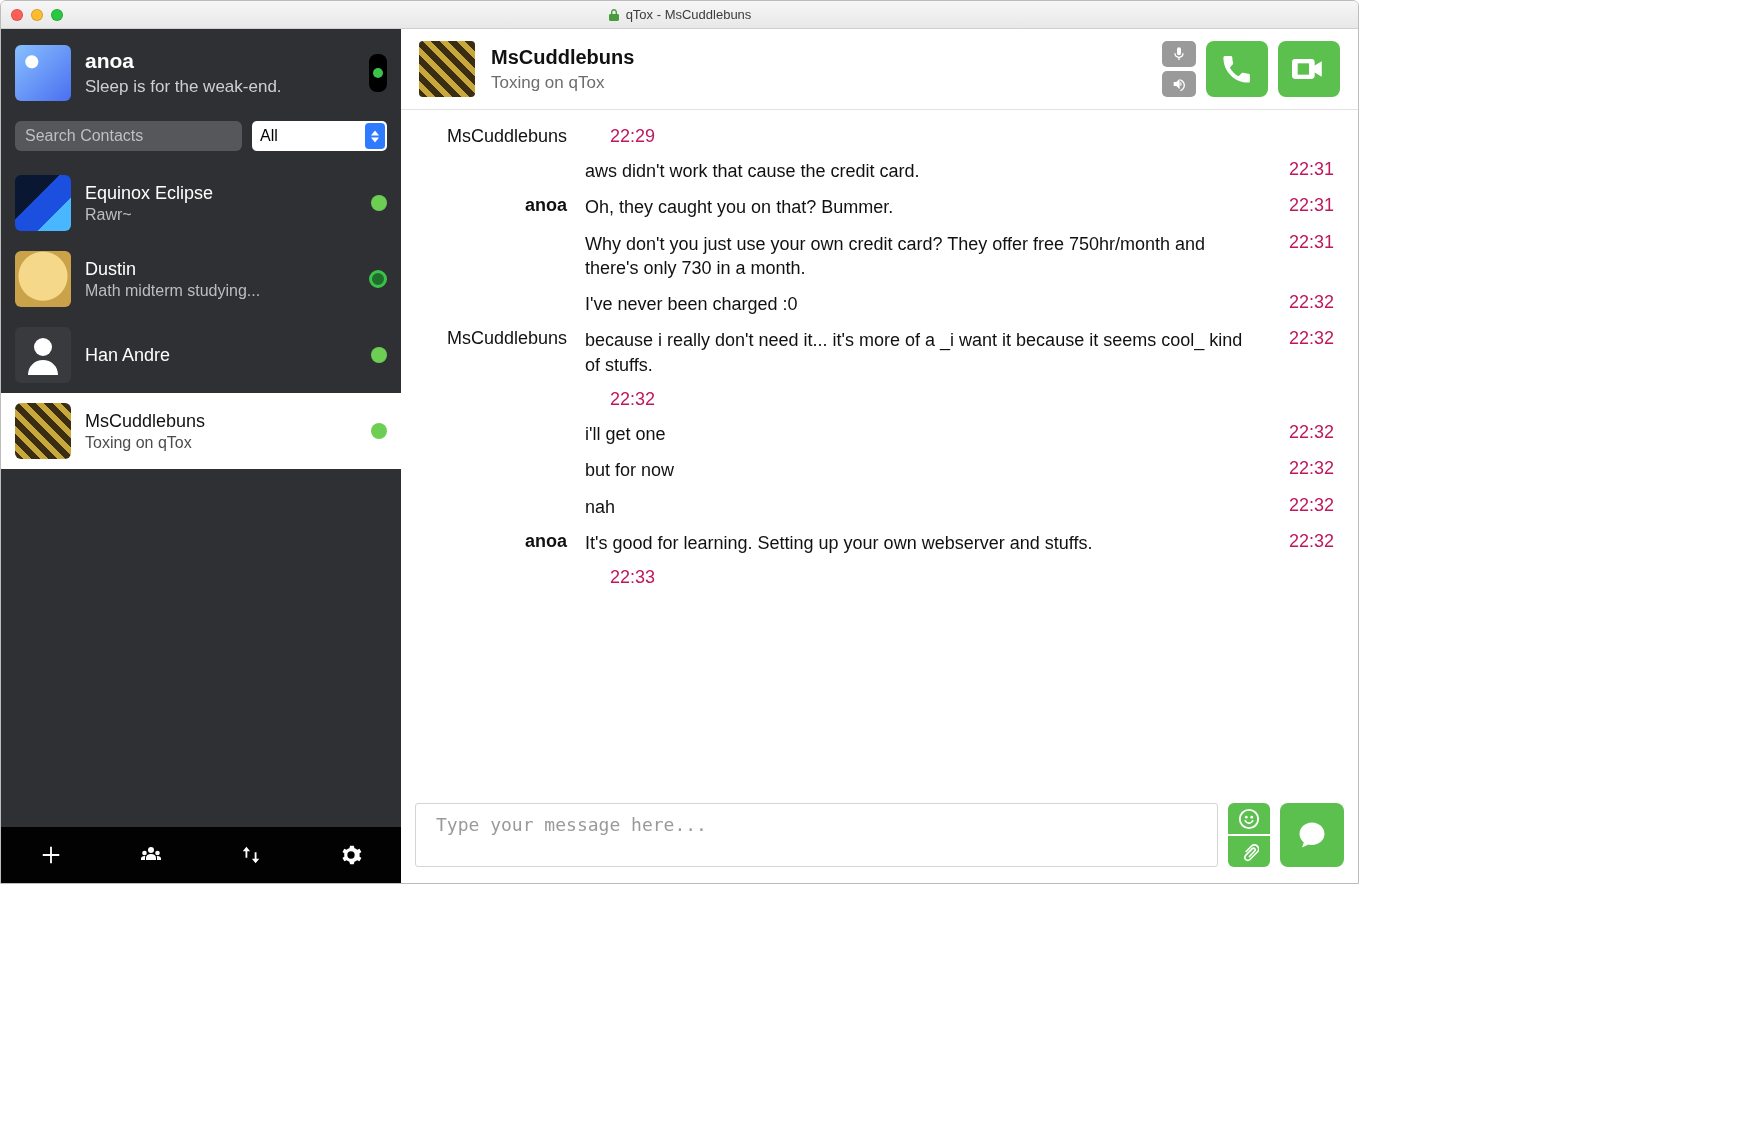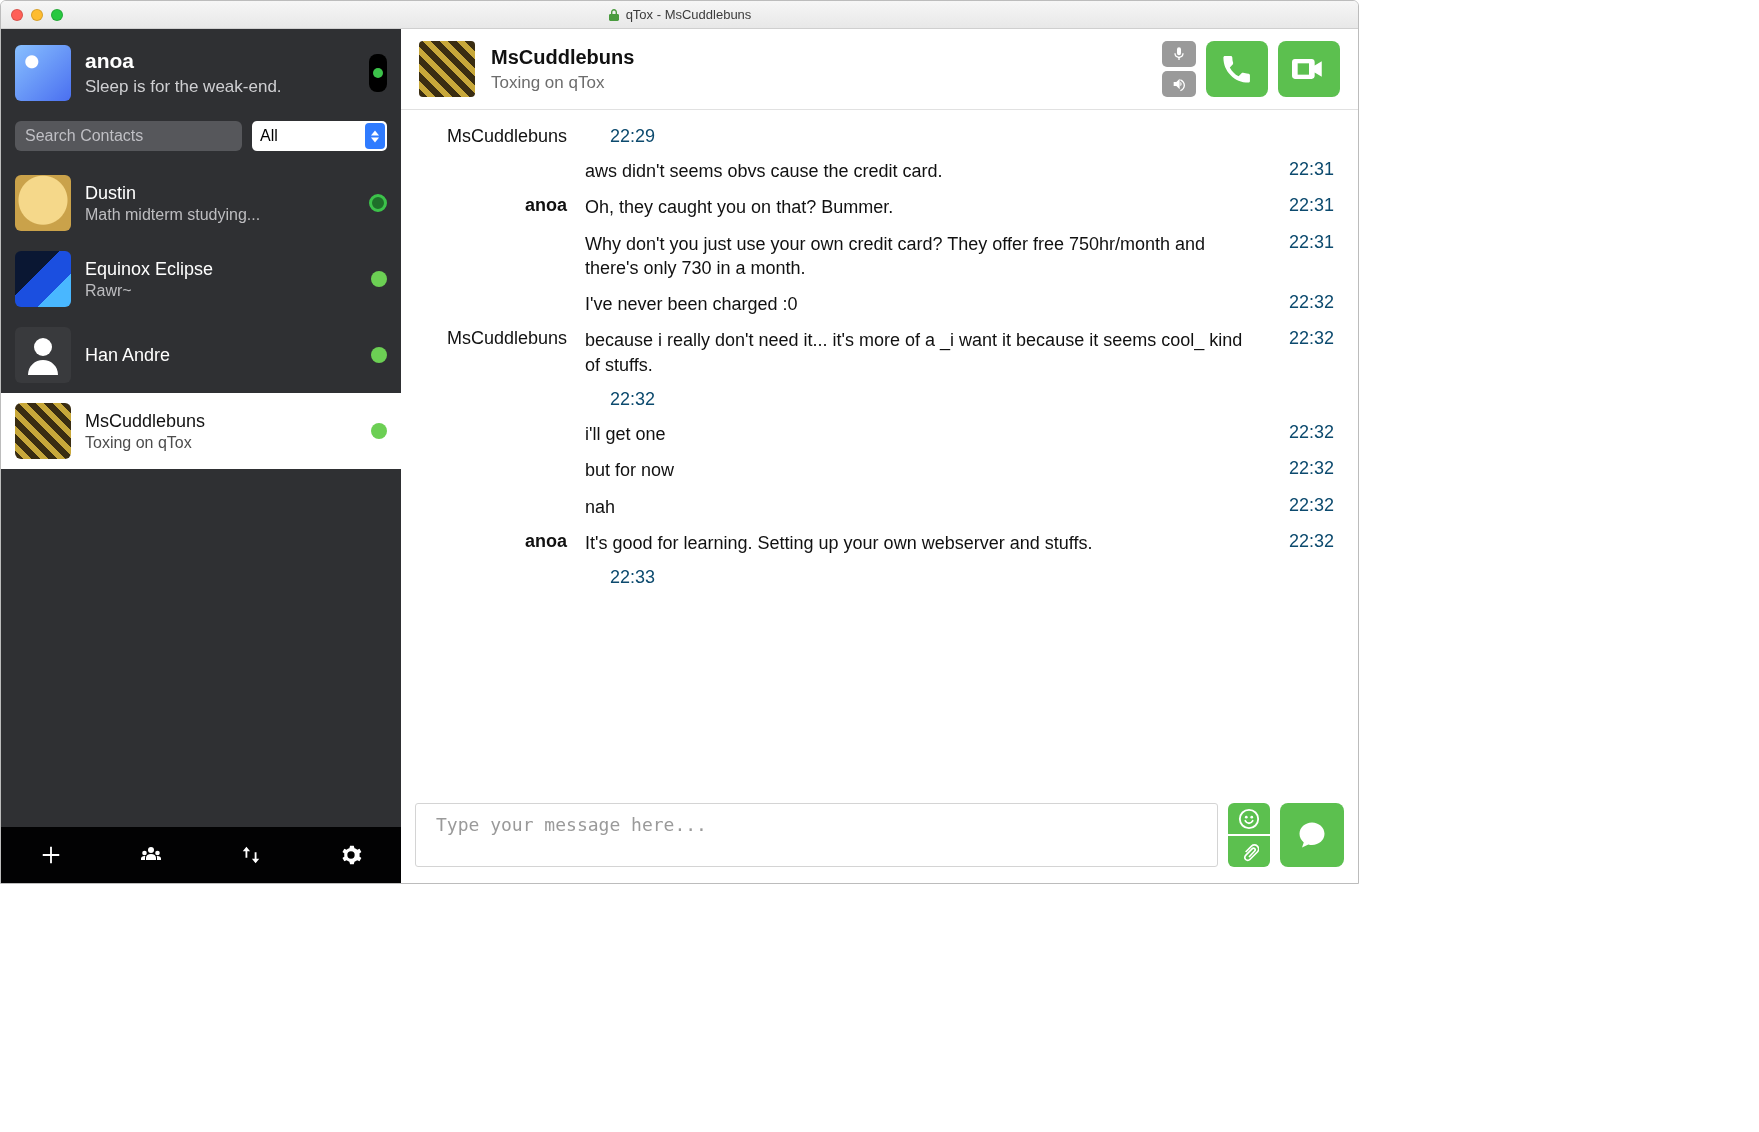--- a/index.html
+++ b/index.html
@@ -51,21 +51,21 @@
   .chinfo .chstatus{ font-size:17px; color:#6d6d6d; margin-top:4px;}
   .chat-header-right{ margin-left:auto; display:flex; align-items:center; gap:10px;}
   .mini-buttons{ display:flex; flex-direction:column; gap:4px;}
   .mini{ width:34px; height:26px; border-radius:5px; background:#9a9a9a; display:flex; align-items:center; justify-content:center; color:#fff;}
   .call-btn{ width:62px; height:56px; border-radius:8px; background:#5cc04f; display:flex; align-items:center; justify-content:center; color:#fff;}
   .messages{ flex:1; overflow:auto; padding:16px 24px 8px 24px; font-size:18px; color:#111;}
   .mrow{ display:flex; align-items:flex-start; margin-bottom:12px;}
   .msender{ width:160px; text-align:right; padding-right:18px; color:#111; flex:none;}
   .msender.bold{ font-weight:700; }
   .mtext{ flex:1; padding-right:18px; line-height:1.35;}
-  .mtime{ width:70px; text-align:right; color:#0c4a6e; flex:none;}
+  .mtime{ width:70px; text-align:right; color:#be185d; flex:none;}
   .composer{ display:flex; gap:10px; padding:10px 14px 16px 14px; align-items:stretch;}
   .cinput{ flex:1; border:1px solid #d4d4d4; border-radius:3px; padding:10px 20px; font-size:18px; color:#111; min-height:64px; resize:none;}
   .cinput::placeholder{ color:#9a9a9a; }
   .side-btns{ width:42px; display:flex; flex-direction:column; gap:2px;}
   .sbtn{ flex:1; background:#5cc04f; display:flex; align-items:center; justify-content:center; color:#fff;}
   .sbtn.top{ border-radius:6px 6px 0 0;} .sbtn.bot{ border-radius:0 0 6px 6px;}
   .send-btn{ width:64px; border-radius:8px; background:#5cc04f; display:flex; align-items:center; justify-content:center; color:#fff;}
   
   .av-rd{ background: radial-gradient(circle at 30% 30%, #fff 0 6px, transparent 7px), linear-gradient(135deg,#88c0ff,#4a6ff0);}
   .av-doge{ background: radial-gradient(circle at 50% 45%, #f5d88a 0 24px, transparent 25px), #caa24a;}
@@ -119,34 +119,34 @@
               </svg>
             <svg viewBox="0 0 8 5">
                 <path fill="#fff" d="M4 5L0 0h8z"></path>
               </svg>
           </div>
         </div>
       </div>
 
       <div class="contacts" id="contacts">
           <div class="contact">
+            <div class="cav av-eq"></div>
+            <div class="cinfo">
+              <div class="cname">Equinox Eclipse</div>
+              <div class="cstatus">Rawr~</div>
+            </div>
+            <div class="cdot" style="background:#6ccf54"></div>
+          </div>
+          <div class="contact">
             <div class="cav av-doge"></div>
             <div class="cinfo">
               <div class="cname">Dustin</div>
               <div class="cstatus">Math midterm studying...</div>
             </div>
             <div class="cdot ring"></div>
-          </div>
-          <div class="contact">
-            <div class="cav av-eq"></div>
-            <div class="cinfo">
-              <div class="cname">Equinox Eclipse</div>
-              <div class="cstatus">Rawr~</div>
-            </div>
-            <div class="cdot" style="background:#6ccf54"></div>
           </div>
           <div class="contact">
             <div class="cav av-person">
               <svg class="silhouette" viewBox="0 0 36 40">
                 <g fill="#fff">
                   <circle cx="18" cy="12" r="9"></circle>
                   <path d="M3 40c0-9 7-15 15-15s15 6 15 15H3z"></path>
                 </g>
               </svg>
             </div>
@@ -233,21 +233,21 @@
         </div>
       </div>
 
       <div class="messages" id="messages">
           <div class="mrow">
             <div class="msender ">MsCuddlebuns</div>
             <div class="mtime">22:29</div>
           </div>
           <div class="mrow">
             <div class="msender "></div>
-            <div class="mtext">aws didn't seems obvs cause the credit card.</div>
+            <div class="mtext">aws didn't work that cause the credit card.</div>
             <div class="mtime">22:31</div>
           </div>
           <div class="mrow">
             <div class="msender bold">anoa</div>
             <div class="mtext">Oh, they caught you on that? Bummer.</div>
             <div class="mtime">22:31</div>
           </div>
           <div class="mrow">
             <div class="msender "></div>
             <div class="mtext">Why don't you just use your own credit card? They offer free 750hr/month and there's only 730 in a month.</div>

